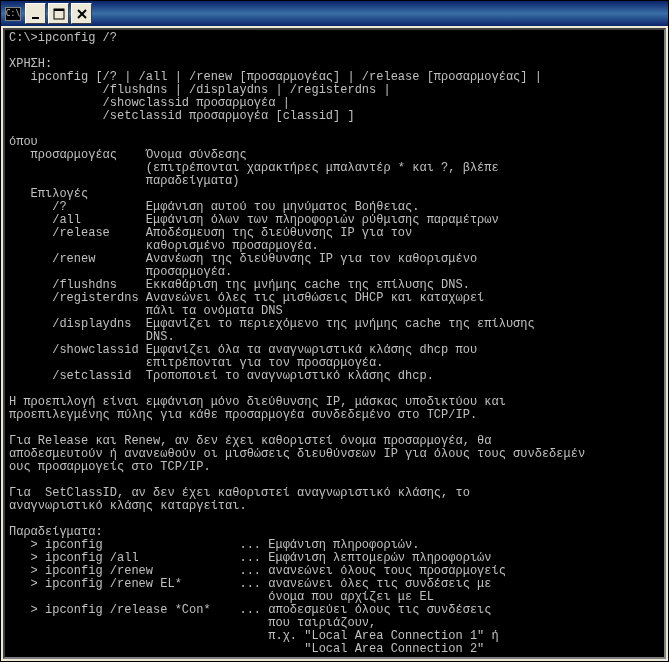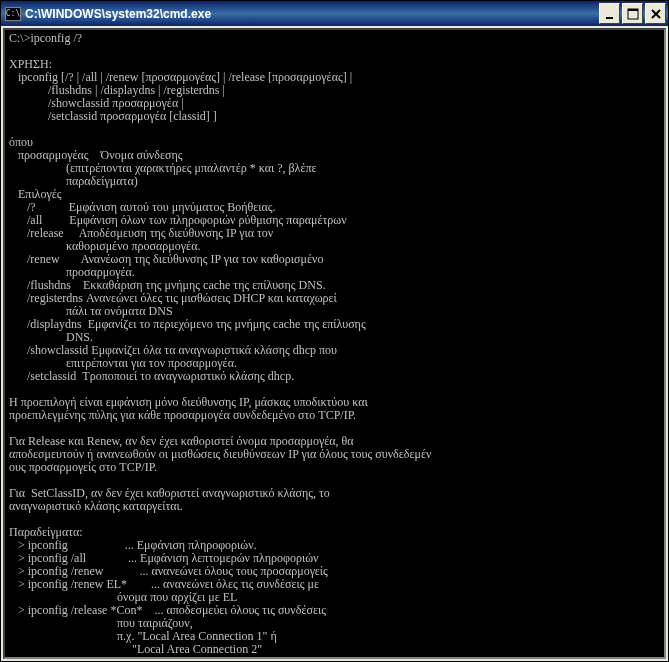--- a/index.html
+++ b/index.html
@@ -69,42 +69,41 @@
       cursor: pointer;
     }
     .titlebar-btn svg {
       width: 12px;
       height: 12px;
     }
     .console {
       flex: 1;
       background: #000;
       color: #c0c0c0;
-      font-family: Liberation Serif, serif;
+      font-family: Liberation Mono, monospace;
       font-size: 12px;
       line-height: 13px;
       padding: 2px 4px;
       white-space: pre;
       overflow: hidden;
       border: 2px solid #808080;
       border-top-color: #404040;
       border-left-color: #404040;
       margin: 2px;
     }
     .console-line {
       white-space: pre;
     }
   </style>
 </head>
 <body>
 
 <div class="window">
   <div class="titlebar">
     <div class="titlebar-icon">C:\</div>
-    <div class="titlebar-text">C:\WINDOWS\system32\cmd.exe</div>
     <div class="titlebar-buttons">
       <div class="titlebar-btn">
         <svg viewBox="0 0 12 12">
             <rect x="2" y="9" width="7" height="2" fill="#000"></rect>
           </svg>
       </div>
       <div class="titlebar-btn">
         <svg viewBox="0 0 12 12">
             <rect x="1" y="1" width="10" height="10" fill="none" stroke="#000" stroke-width="1"></rect>
             <rect x="1" y="1" width="10" height="2" fill="#000"></rect>

